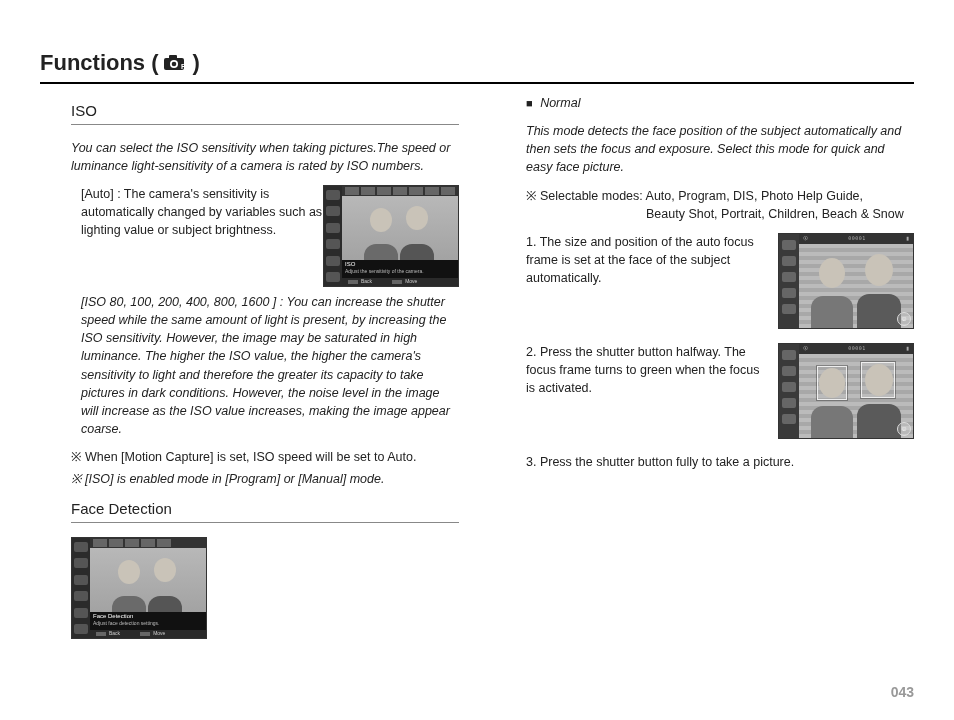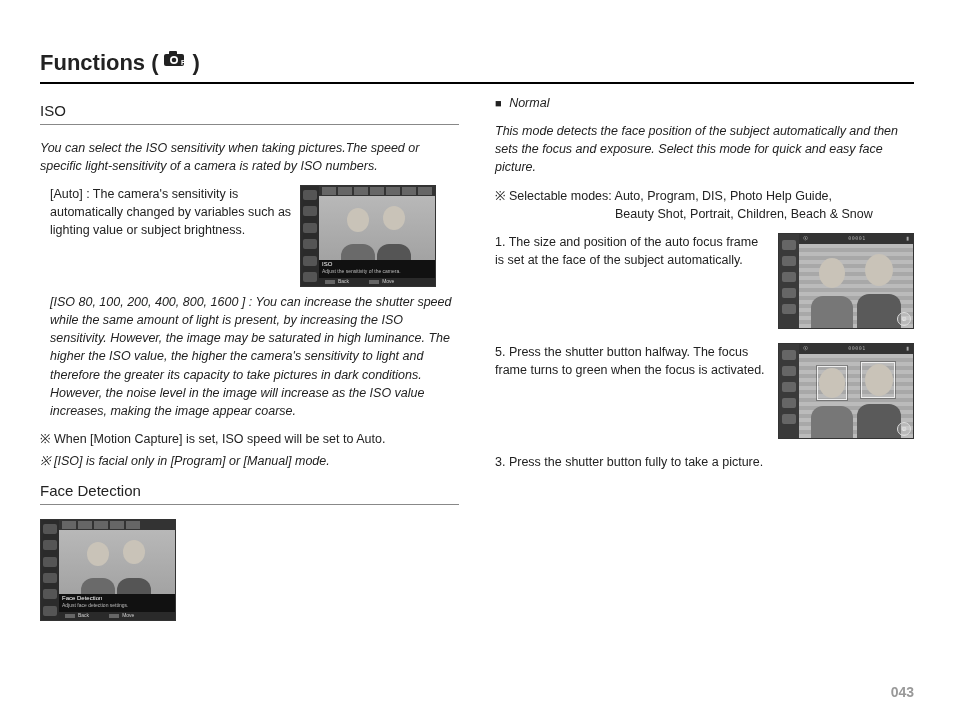--- a/index.html
+++ b/index.html
@@ -12,35 +12,35 @@
     position: relative;
     padding: 50px 40px 40px 40px;
   }
   .page-title {
     font-size: 22px;
     font-weight: bold;
     border-bottom: 2px solid #000;
     padding-bottom: 6px;
     margin-bottom: 10px;
     display: flex;
-    align-items: flex-start;
+    align-items: center;
     gap: 4px;
   }
   .fn-icon {
     display: inline-block;
     width: 26px;
     height: 18px;
     position: relative;
   }
   .fn-icon svg { display: block; }
   .columns {
     display: flex;
     gap: 36px;
   }
-  .col { flex: 1; font-size: 12.5px; line-height: 1.45; }
+  .col { flex: 1; font-size: 12.5px; line-height: 1.45; margin-left: 31px; }
   .sub-h {
     font-size: 15px;
     border-bottom: 1px solid #888;
     padding-bottom: 2px;
     margin: 6px 0 14px 0;
     font-weight: normal;
     color: #222;
   }
   .para { margin-bottom: 10px; font-style: italic; }
   .indent { padding-left: 10px; }
@@ -183,21 +183,21 @@
       <text x="18" y="15" font-size="7" fill="#fff" font-weight="bold">Fn</text>
     </svg>
   </span>
   <span>)</span>
 </div>
 
 <div class="columns">
 
   <div class="col">
     <div class="sub-h">ISO</div>
-    <div class="para">You can select the ISO sensitivity when taking pictures.The speed or specific light-sensitivity of a camera is rated by ISO numbers.</div>
+    <div class="para">You can select the ISO sensitivity when taking pictures.The speed or luminance light-sensitivity of a camera is rated by ISO numbers.</div>
 
     <div class="row-with-img">
       <div class="txt indent" style="max-width:260px">[Auto] : The camera's sensitivity is automatically changed by variables such as lighting value or subject brightness.</div>
       <div class="lcd">
         <div class="lcd-left">
           <div class="li"></div>
           <div class="li"></div>
           <div class="li"></div>
           <div class="li"></div>
           <div class="li"></div>
@@ -231,21 +231,21 @@
               <div class="bk"></div>
               <span>Move</span>
             </div>
         </div>
       </div>
     </div>
 
     <div class="para indent">[ISO 80, 100, 200, 400, 800, 1600 ] : You can increase the shutter speed while the same amount of light is present, by increasing the ISO sensitivity. However, the image may be saturated in high luminance. The higher the ISO value, the higher the camera's sensitivity to light and therefore the greater its capacity to take pictures in dark conditions. However, the noise level in the image will increase as the ISO value increases, making the image appear coarse.</div>
 
     <div class="note-line">※ When [Motion Capture] is set, ISO speed will be set to Auto.</div>
-    <div class="note-line para">※ [ISO] is facial only in [Program] or [Manual] mode.</div>
+    <div class="note-line para">※ [ISO] is enabled mode in [Program] or [Manual] mode.</div>
 
     <div class="sub-h">Face Detection</div>
 
     <div class="row-with-img">
       <div class="lcd">
         <div class="lcd-left">
           <div class="li"></div>
           <div class="li"></div>
           <div class="li"></div>
           <div class="li"></div>
@@ -311,21 +311,21 @@
           <div class="body-sh" style="left:12px; bottom:-4px; width:42px; height:36px; background:#777;"></div>
           <div class="head" style="left:20px; top:14px; width:26px; height:30px;"></div>
           <div class="body-sh" style="left:58px; bottom:-4px; width:44px; height:38px; background:#5a5a5a;"></div>
           <div class="head" style="left:66px; top:10px; width:28px; height:32px;"></div>
           <div class="rb">☺</div>
         </div>
       </div>
     </div>
 
     <div class="step-row">
-      <div class="stxt">5. Press the shutter button halfway. The focus frame turns to green when the focus is activated.</div>
+      <div class="stxt">2. Press the shutter button halfway. The focus frame turns to green when the focus is activated.</div>
       <div class="lcd2">
         <div class="leftbar">
           <div class="lb"></div>
           <div class="lb"></div>
           <div class="lb"></div>
           <div class="lb"></div>
           <div class="lb"></div>
         </div>
         <div class="topbar">
           <span>⦿</span>

